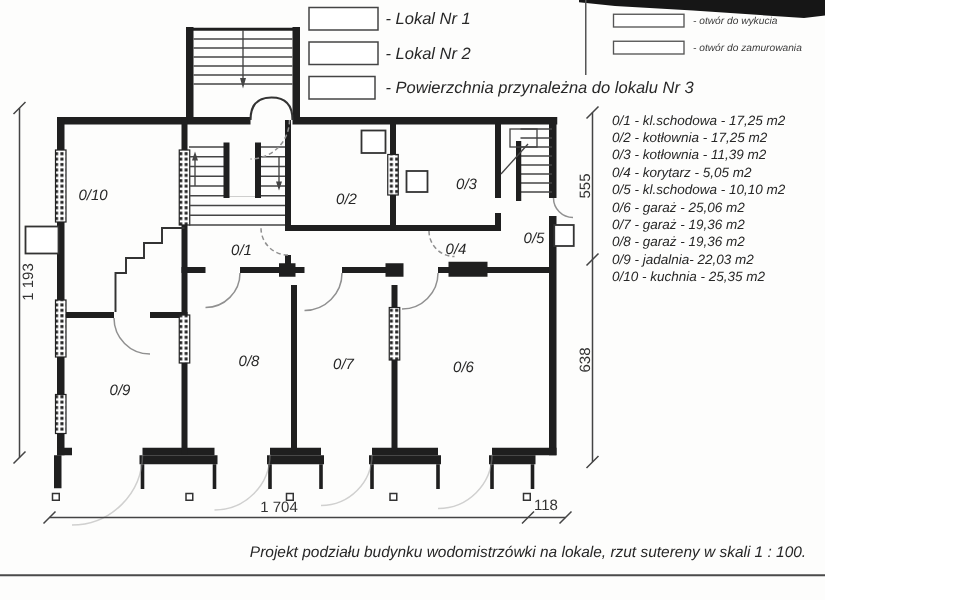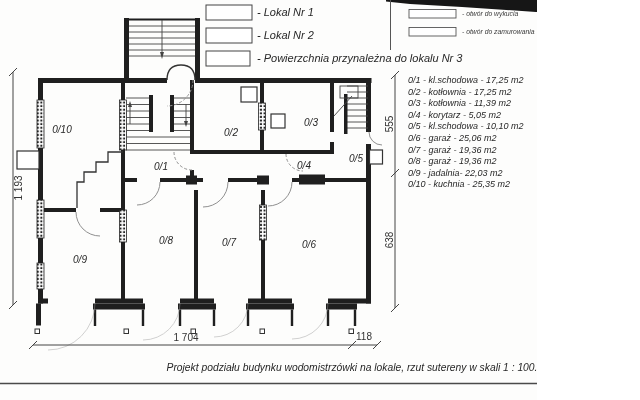--- a/index.html
+++ b/index.html
@@ -1,17 +1,17 @@
 <!DOCTYPE html>
 <html><head>
 <meta charset="utf-8">
 <style>
   html,body{margin:0;padding:0;background:#fff;}
   .canvas{position:relative;width:537px;height:400px;background:#fdfdfc;overflow:hidden;
-          font-family:"Liberation Sans",sans-serif;}
+          font-family:"Liberation Sans",sans-serif;padding-left:13px;}
   svg{position:absolute;left:0;top:0;}
   svg text{font-family:"Liberation Sans",sans-serif;fill:#272727;}
   .legend-txt{font-size:11px;font-style:italic;}
   .legend-sm{font-size:6.8px;font-style:italic;fill:#3a3a3a;}
   .list-txt{font-size:9px;font-style:italic;}
   .room-lbl{font-size:10px;font-style:italic;text-anchor:middle;}
   .dim-lbl{font-size:10px;text-anchor:middle;fill:#333;}
   .title-txt{font-size:10.3px;font-style:italic;text-anchor:middle;}
 </style>
 </head>

